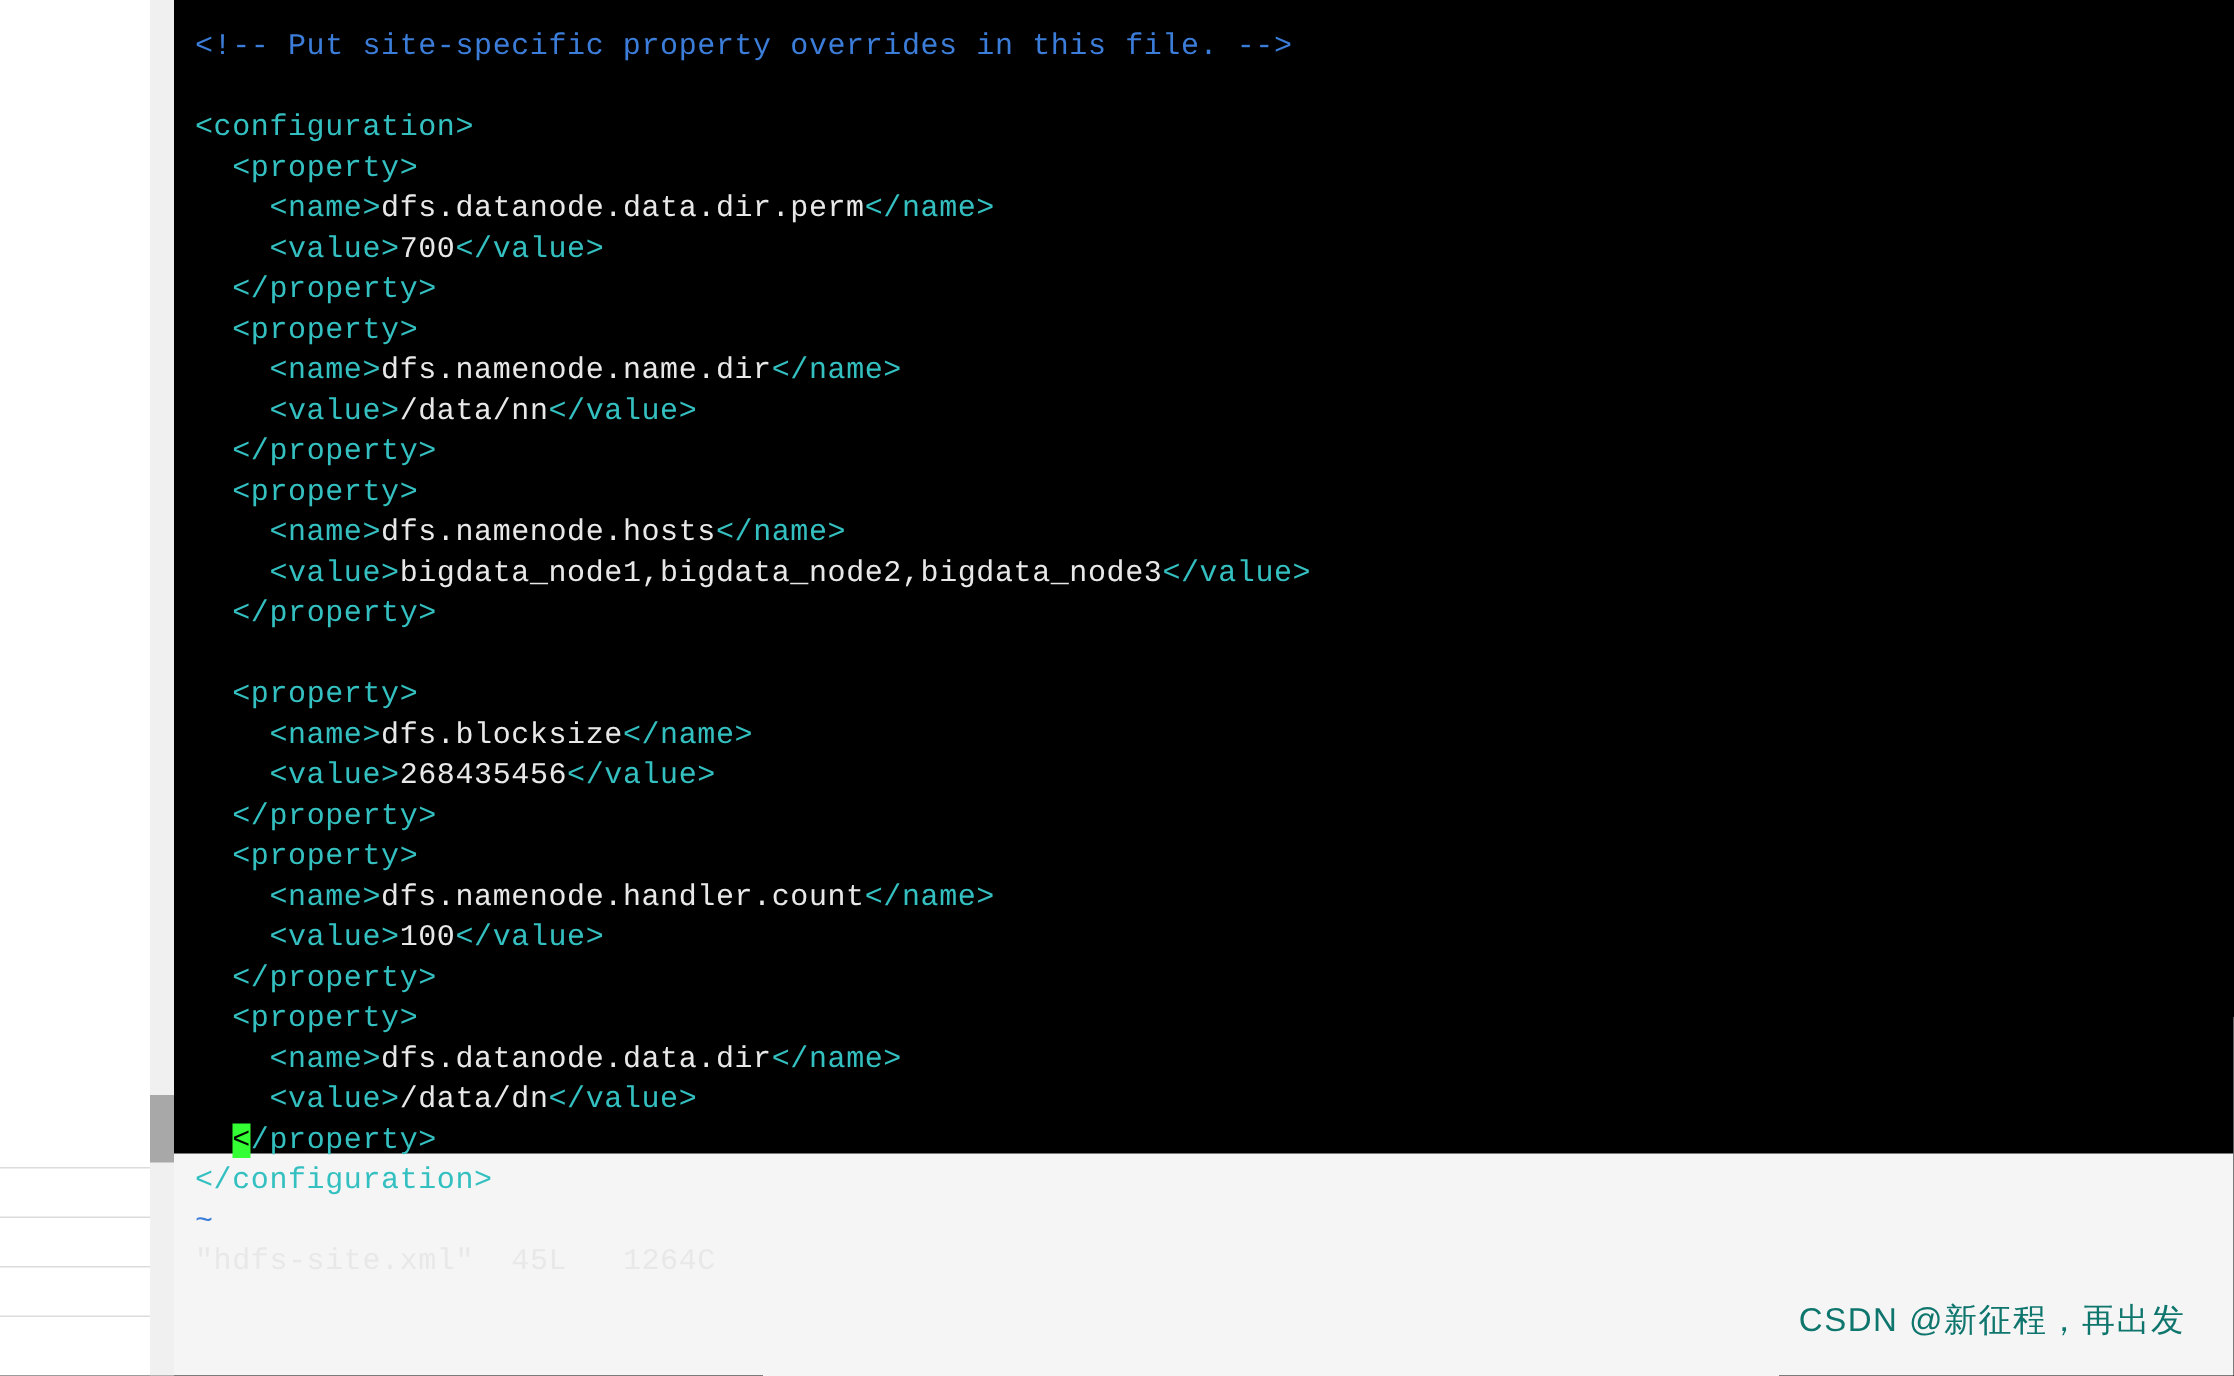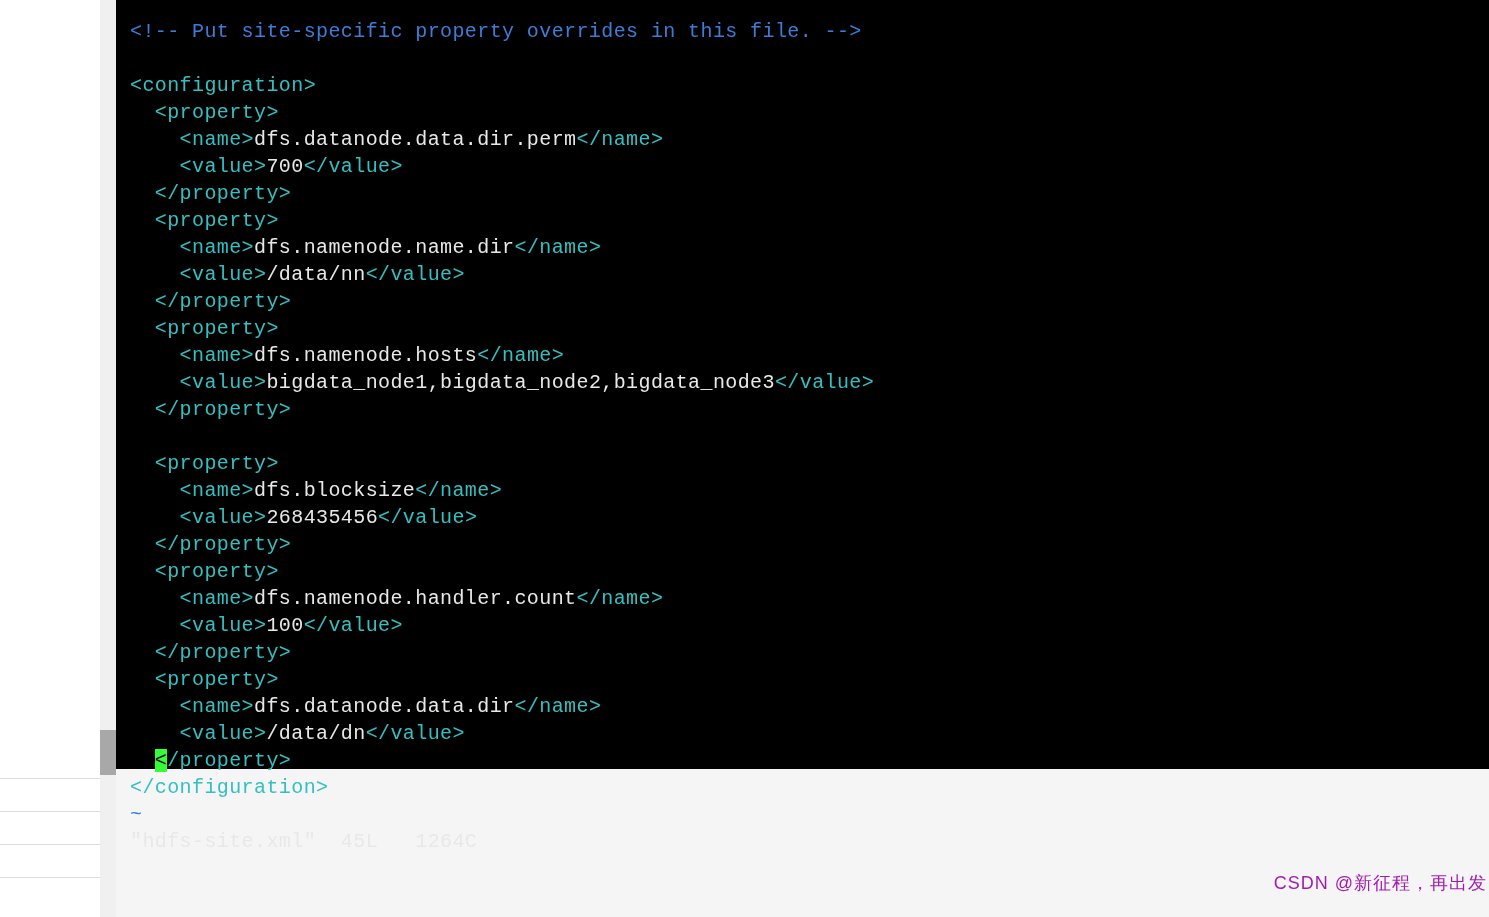--- a/index.html
+++ b/index.html
@@ -49,24 +49,24 @@
     padding: 18px 14px 0 14px;
     white-space: pre;
     letter-spacing: 0.4px;
   }
   .c-tag   { color: #34c0c0; }   
   .c-cmt   { color: #3b7dd8; }   
   .c-txt   { color: #e8e8e8; }   
   .c-cur   { background: #34ff34; color:#000000; }  
   .watermark {
     position: absolute;
-    right: 2px;
+    right: 32px;
     bottom: 22px;
-    color: #a21caf;
-    font-size: 18px;
+    color: #0f766e;
+    font-size: 22px;
     font-family: sans-serif;
     letter-spacing: 1px;
   }
   .left-lines {
     position:absolute;
     left:0; top:746px;
     width:100px;
     height:140px;
   }
   .left-lines .ln {

